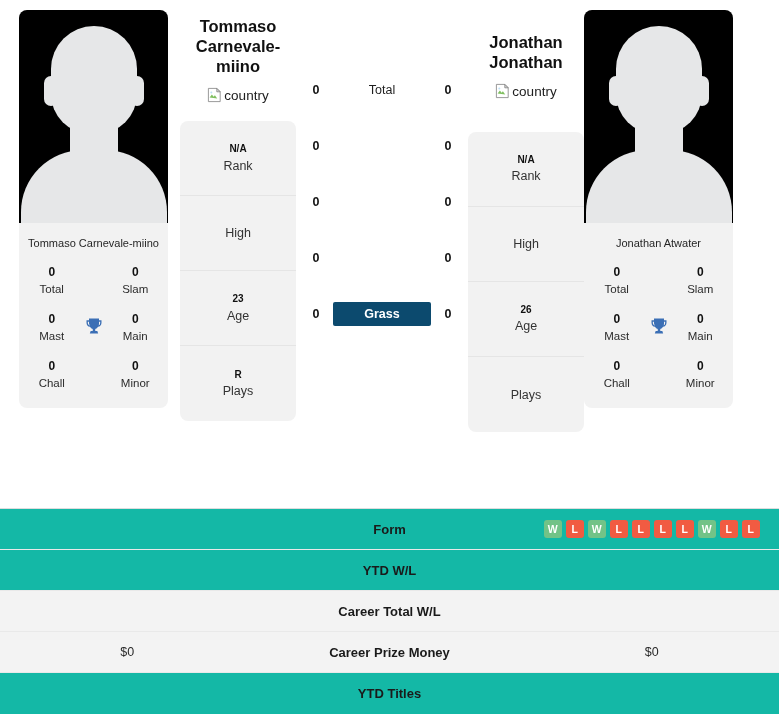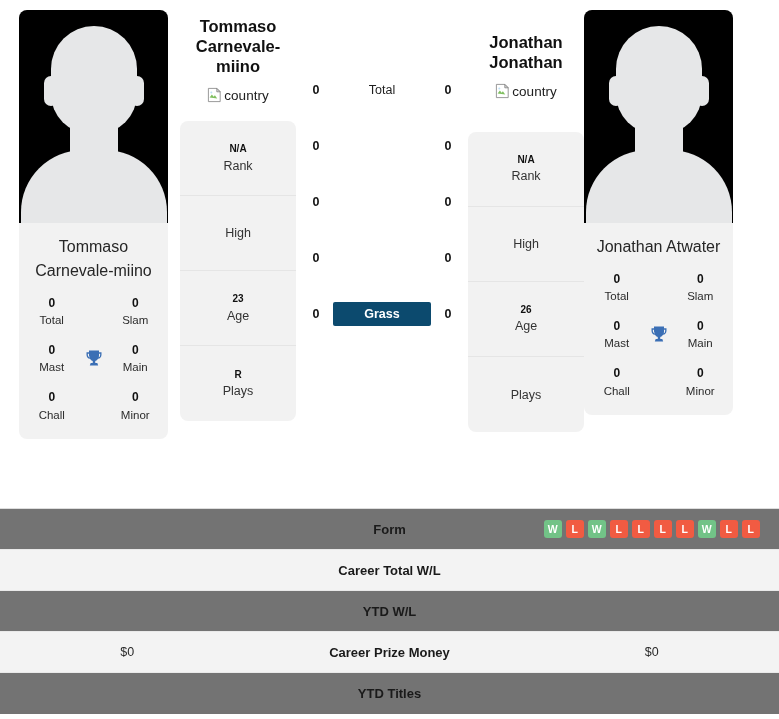--- a/index.html
+++ b/index.html
@@ -76,21 +76,21 @@
     transform: translateX(-50%);
     top: 140px;
     width: 146px;
     height: 80px;
     background: #e6e7e8;
     border-radius: 62px 62px 0 0;
   }
 
   .avatar-name {
     text-align: center;
-    font-size: 16px;
+    font-size: 11px;
     line-height: 1.5;
     color: #262626;
     padding: 12px 8px 10px;
   }
 
   .trophy-grid {
     display: grid;
     grid-template-columns: 1fr auto 1fr;
     grid-template-rows: auto auto auto;
     align-items: center;
@@ -220,21 +220,21 @@
   
   .bottom-rows {
     width: 779px;
     border-top: 1px solid #dddddd;
   }
   .brow {
     height: 41px;
     display: flex;
     align-items: center;
     border-bottom: 1px solid #e9e9e9;
-    background: #737373;
+    background: #14b8a6;
   }
   .brow.striped { background: #f3f3f3; }
   .brow:last-child { border-bottom: none; }
 
   .bcell {
     flex: 1 1 0;
     text-align: center;
     font-size: 12.5px;
     color: #2a2a2a;
     display: flex;
@@ -469,28 +469,28 @@
           <span class="form-badge" style="background: rgb(241, 91, 66);">L</span>
           <span class="form-badge" style="background: rgb(241, 91, 66);">L</span>
           <span class="form-badge" style="background: rgb(241, 91, 66);">L</span>
           <span class="form-badge" style="background: rgb(241, 91, 66);">L</span>
           <span class="form-badge" style="background: rgb(114, 195, 135);">W</span>
           <span class="form-badge" style="background: rgb(241, 91, 66);">L</span>
           <span class="form-badge" style="background: rgb(241, 91, 66);">L</span>
         </div>
       </div>
     </div>
+    <div class="brow">
+      <div class="bcell"></div>
+      <div class="bcell label">YTD W/L</div>
+      <div class="bcell"></div>
+    </div>
     <div class="brow striped">
       <div class="bcell"></div>
       <div class="bcell label">Career Total W/L</div>
-      <div class="bcell"></div>
-    </div>
-    <div class="brow">
-      <div class="bcell"></div>
-      <div class="bcell label">YTD W/L</div>
       <div class="bcell"></div>
     </div>
     <div class="brow striped">
       <div class="bcell">$0</div>
       <div class="bcell label">Career Prize Money</div>
       <div class="bcell">$0</div>
     </div>
     <div class="brow">
       <div class="bcell"></div>
       <div class="bcell label">YTD Titles</div>

